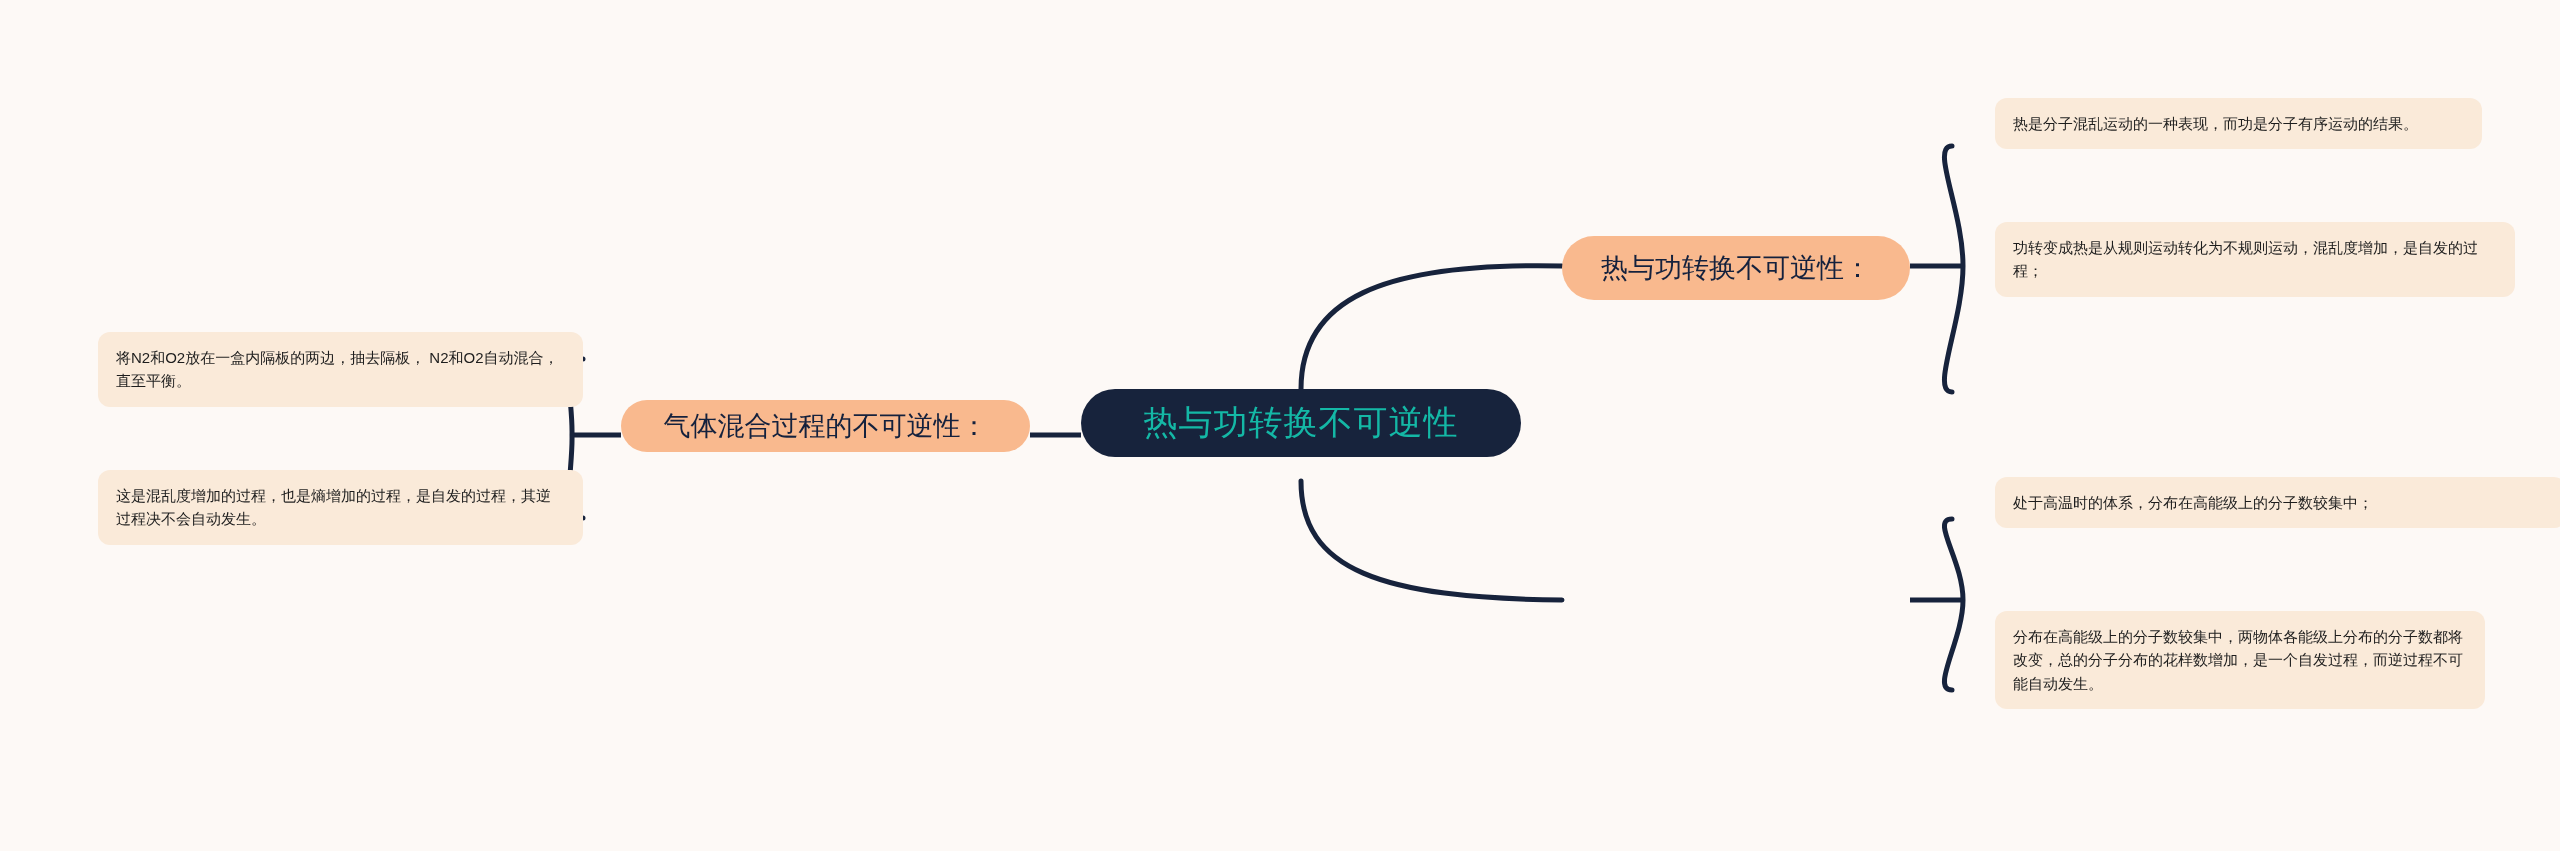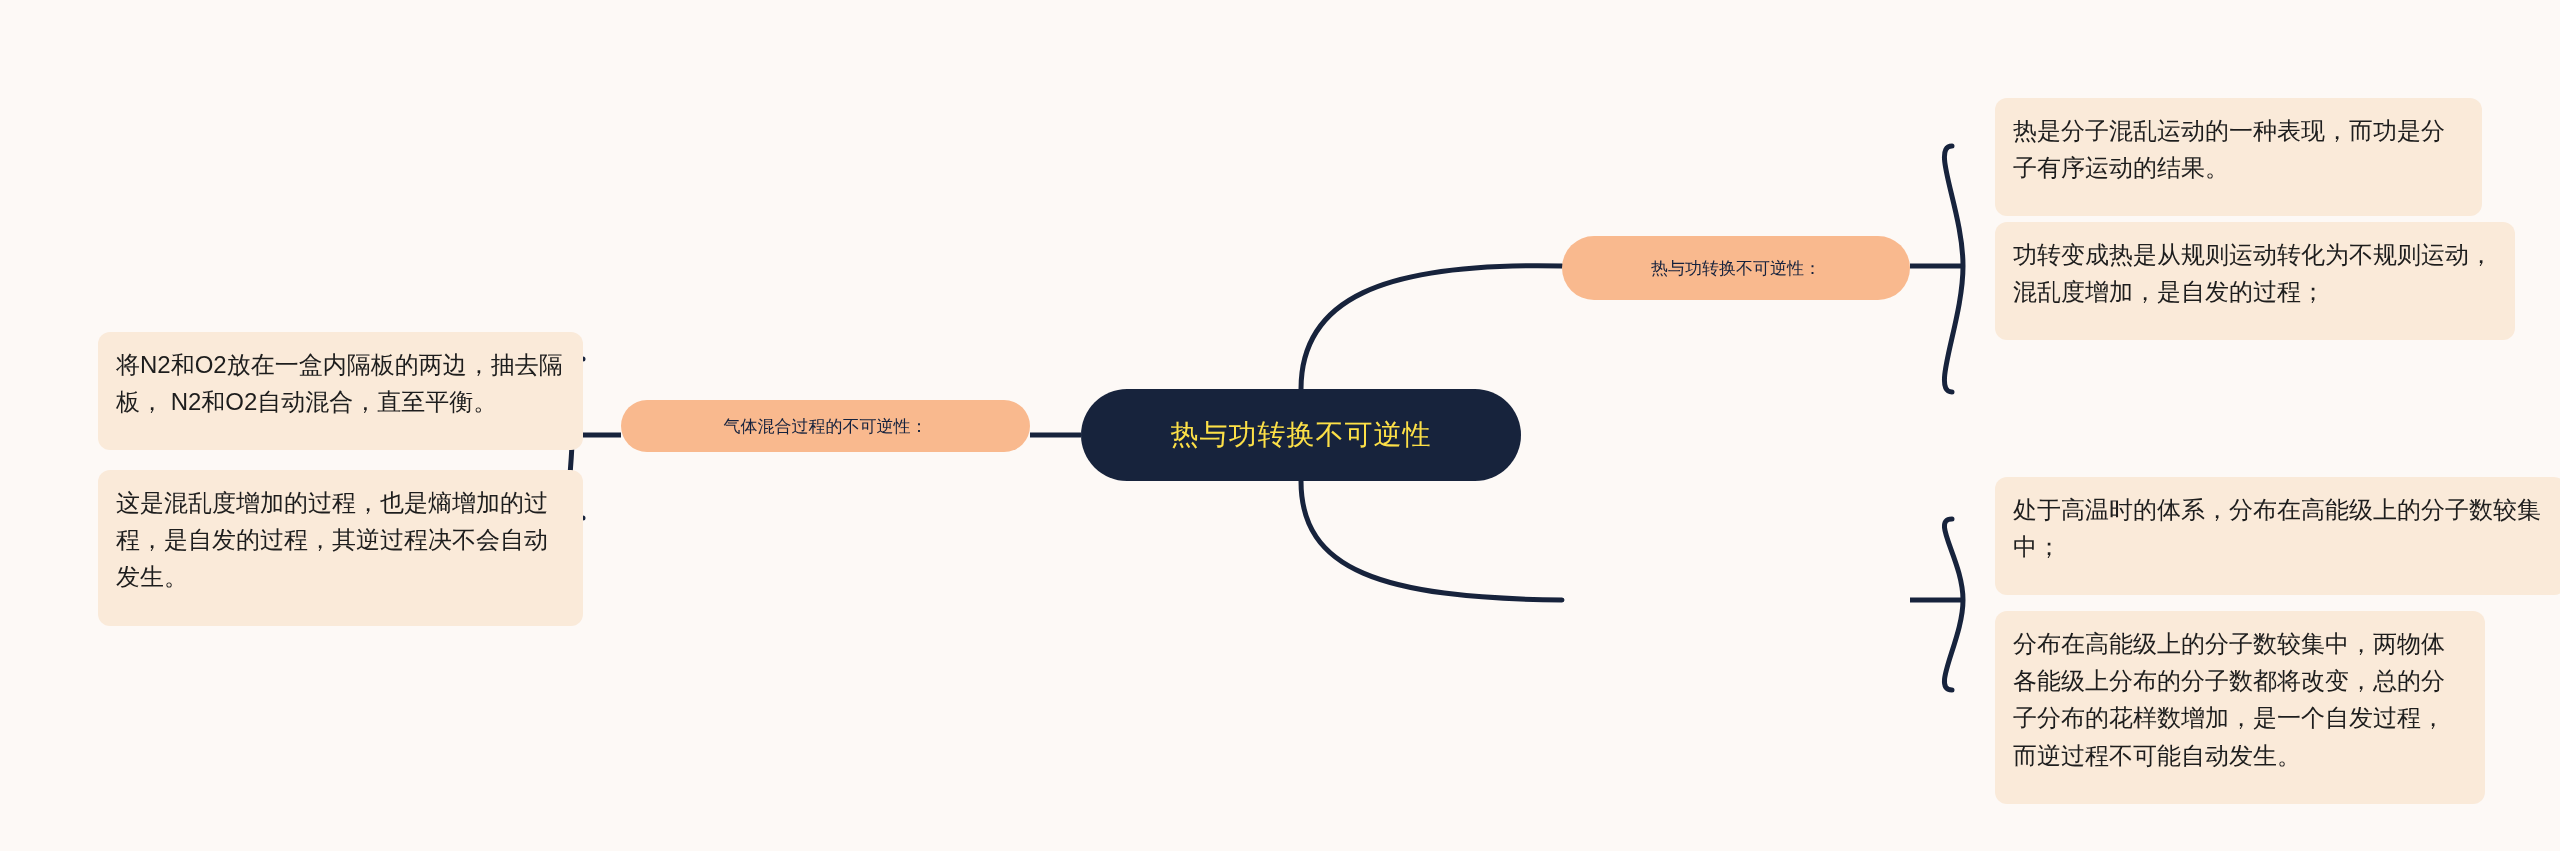--- a/index.html
+++ b/index.html
@@ -10,45 +10,45 @@
     overflow:hidden;
     position:relative;
   }
   #canvas{position:absolute;inset:0;width:2560px;height:851px;}
   svg.links{position:absolute;left:0;top:0;width:2560px;height:851px;pointer-events:none;}
 
   .node{position:absolute;box-sizing:border-box;}
 
   .center-node{
     background:#17233c;
-    color:#fde047;
+    color:#14b8a6;
     border-radius:48px;
     display:flex;align-items:center;justify-content:center;
-    font-size:28px;
+    font-size:34px;
     letter-spacing:1px;
-    left:1081px;top:389px;width:440px;height:92px;
+    left:1081px;top:389px;width:440px;height:68px;
   }
 
   .branch-node{
     background:#f9b98e;
     color:#14213d;
     border-radius:34px;
     display:flex;align-items:center;justify-content:center;
-    font-size:17px;
+    font-size:27px;
     padding:0 26px;
     box-sizing:border-box;
   }
 
   .leaf-box{
     background:#faead9;
     color:#1d1d1d;
     border-radius:12px;
-    font-size:24px;
+    font-size:15px;
     line-height:1.55;
-    padding:14px 18px 30px 18px;
+    padding:14px 18px 14px 18px;
     box-sizing:border-box;
     text-align:left;
   }
 
   
   #branch-left{left:621px;top:400px;width:409px;height:52px;}
   #leaf-l1{left:98px;top:332px;width:485px;}
   #leaf-l2{left:98px;top:470px;width:485px;}
 
   

